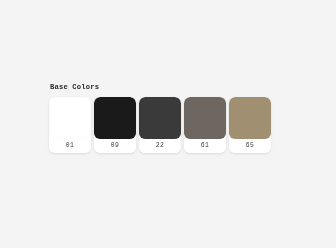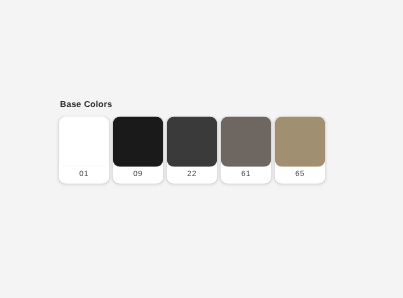--- a/index.html
+++ b/index.html
@@ -15,20 +15,21 @@
     font-family: "Liberation Sans", sans-serif;
     -webkit-font-smoothing: antialiased;
     overflow: hidden;
   }
 
   #app {
     position: relative;
     width: 326px;
     height: 248px;
     background: #f4f4f4;
+    font-family: Liberation Mono, monospace;
   }
 
   
   .palette-section {
     position: absolute;
     left: 49px;
     top: 82px;
   }
 
   .section-title {

